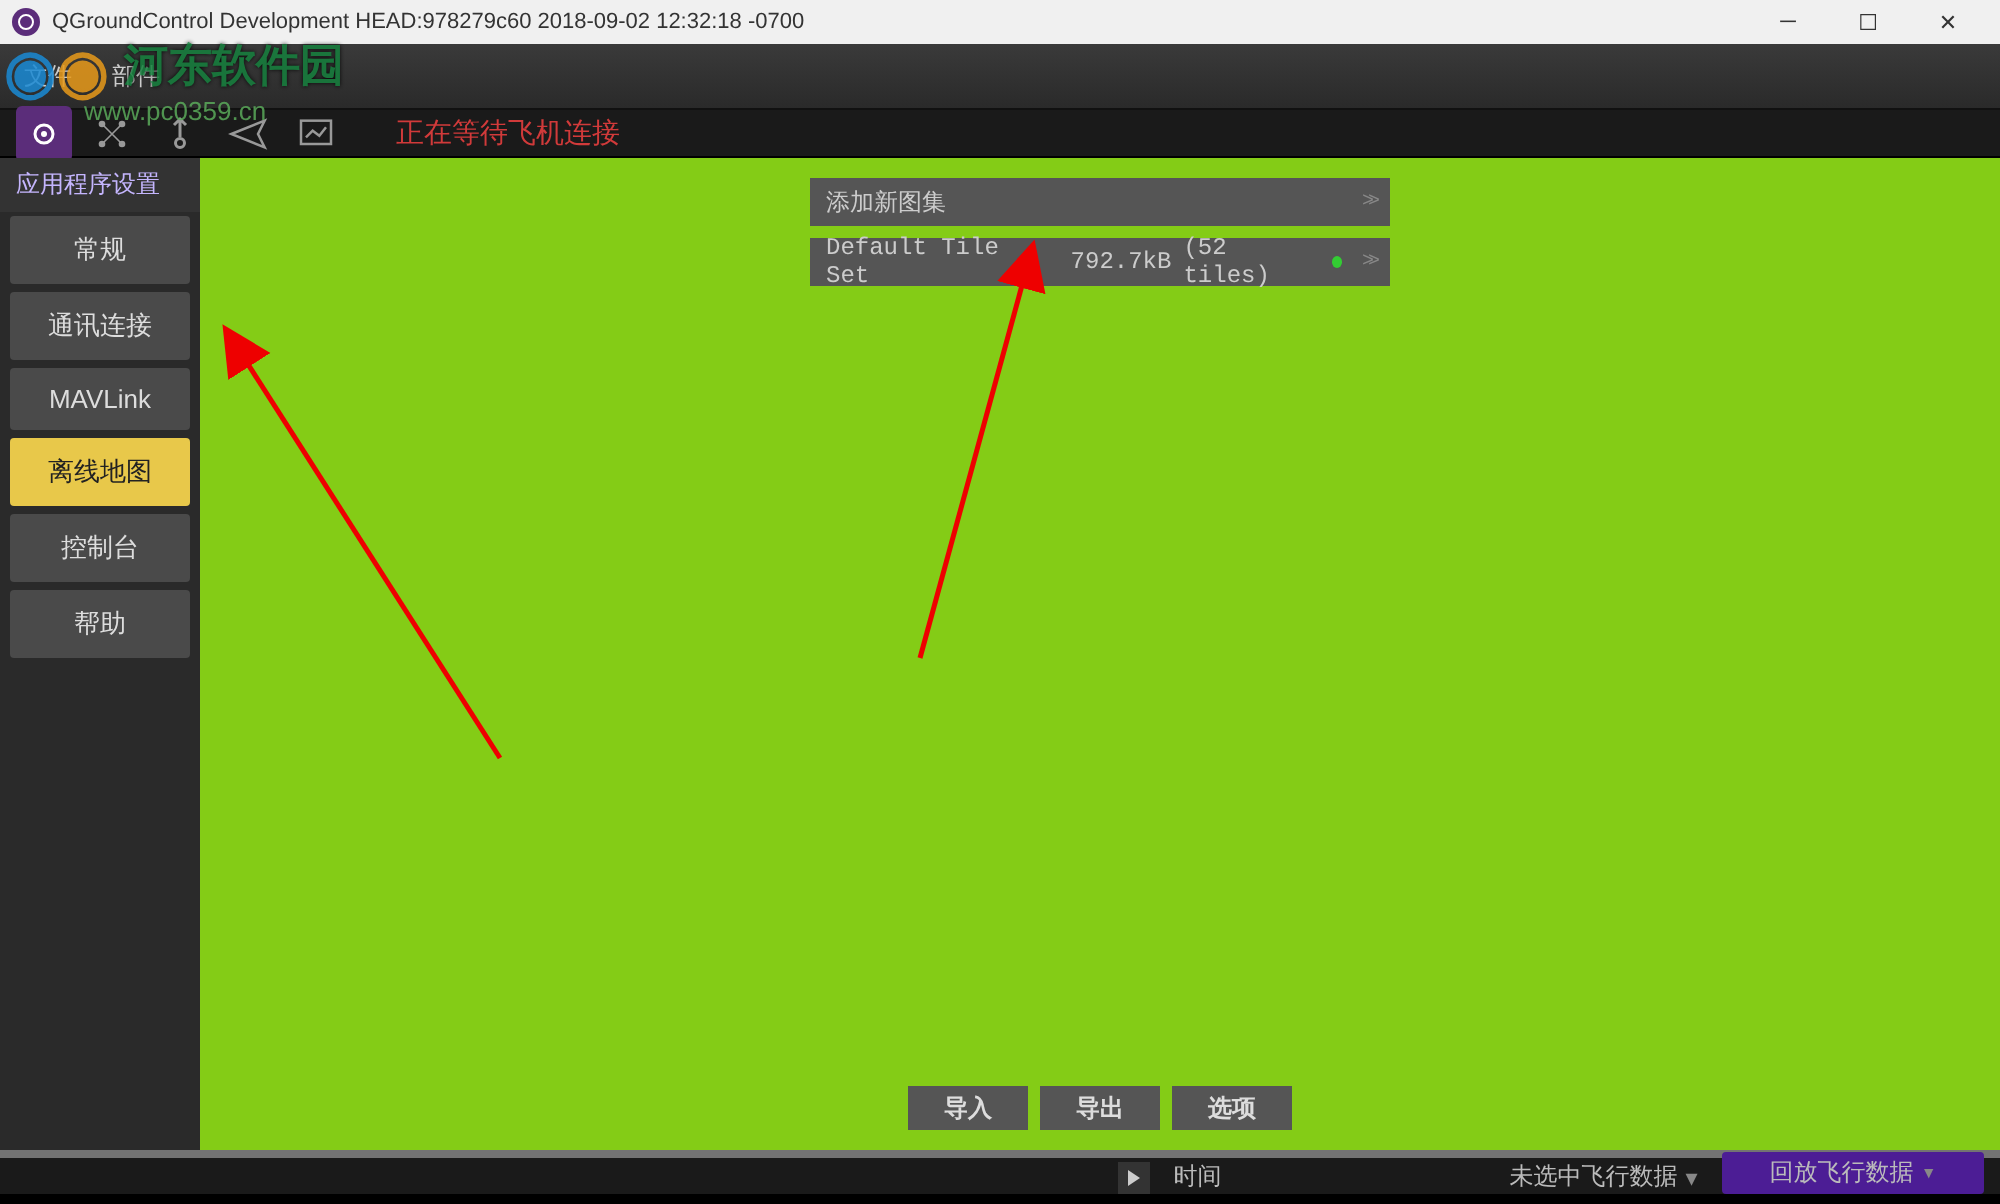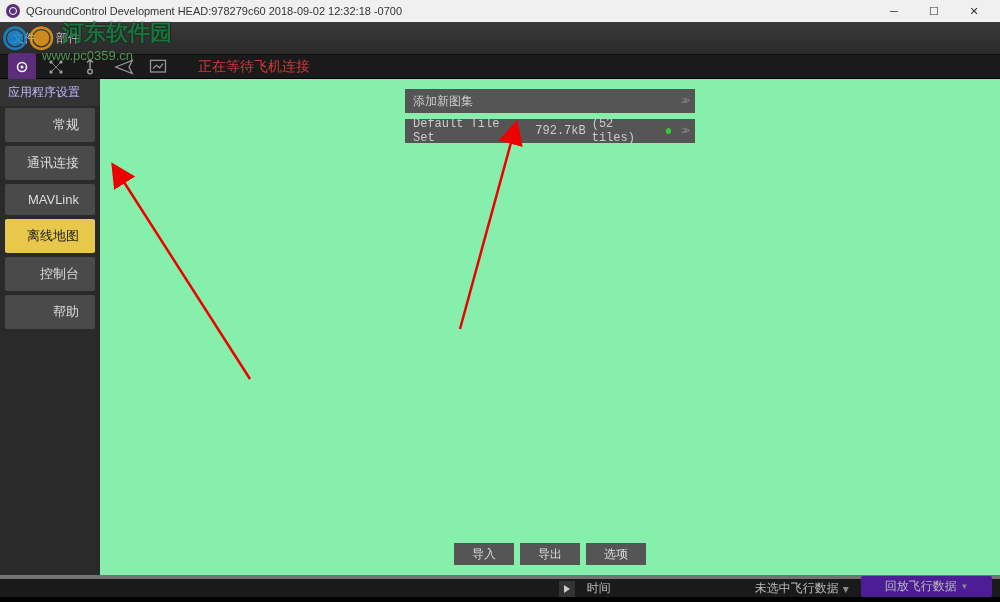--- a/index.html
+++ b/index.html
@@ -17,35 +17,35 @@
     
     .toolbar { height: 24px; background: #1a1a1a; display: flex; align-items: center; padding: 0 8px; gap: 6px; border-bottom: 1px solid #000; }
     .toolbar-btn { width: 28px; height: 28px; display: flex; align-items: center; justify-content: center; color: #999; }
     .toolbar-btn.purple { background: #5b2d7a; border-radius: 3px; }
     .toolbar-status { margin-left: 20px; color: #d13a3a; font-size: 14px; }
     
     .main { display: flex; height: calc(100% - 84px - 22px); background: #222; }
     
     .sidebar { width: 100px; background: #2a2a2a; display: flex; flex-direction: column; }
     .sidebar-title { padding: 5px 8px; font-size: 12px; color: #c4b5fd; background: #333; }
-    .sidebar-item { padding: 8px 16px; text-align: right; font-size: 13px; color: #ddd; background: #4a4a4a; margin: 2px 5px; border-radius: 2px; cursor: pointer; }
+    .sidebar-item { padding: 8px 3px; text-align: center; font-size: 13px; color: #ddd; background: #4a4a4a; margin: 2px 5px; border-radius: 2px; cursor: pointer; }
     .sidebar-item.active { background: #e8c84a; color: #222; }
     
-    .content { flex: 1; background: #86efac; position: relative; padding-top: 10px; }
+    .content { flex: 1; background: #84cc16; position: relative; padding-top: 10px; }
     
     .tile-panel { width: 290px; margin: 0 auto; }
     .tile-row { height: 24px; background: #555; margin-bottom: 6px; display: flex; align-items: center; padding: 0 8px; font-size: 12px; color: #ccc; cursor: pointer; font-family: "Courier New", monospace; }
     .tile-row-title { flex: 1; }
     .tile-row-size { margin-left: 20px; }
     .tile-row-tiles { margin-left: 6px; }
     .dot-green { width: 6px; height: 6px; background: #3c3; border-radius: 50%; margin-left: 10px; }
     .chevron { margin-left: 10px; color: #888; font-size: 10px; letter-spacing: -3px; }
     
     .bottom-buttons { position: absolute; bottom: 10px; left: 50%; transform: translateX(-50%); display: flex; gap: 6px; }
-    .bottom-btn { width: 60px; height: 22px; background: #555; color: #ddd; font-size: 12px; display: flex; align-items: center; justify-content: center; cursor: pointer; }
+    .bottom-btn { width: 60px; height: 22px; background: #555; color: #ddd; font-size: 12px; display: flex; align-items: center; justify-content: center; cursor: pointer; font-weight: bold; }
     
     .footer { height: 22px; background: #1a1a1a; display: flex; align-items: flex-end; justify-content: flex-end; padding: 0 8px; gap: 12px; font-size: 12px; color: #bbb; border-top: 4px solid #737373; }
     .footer-play { width: 16px; height: 16px; display: flex; align-items: center; justify-content: center; background: #333; }
     .footer-play::after { content: ""; border-left: 6px solid #ccc; border-top: 4px solid transparent; border-bottom: 4px solid transparent; }
     .footer-item { display: flex; align-items: center; gap: 4px; }
     .footer-replay { background: #4c1d95; padding: 2px 24px; border-radius: 2px; font-family: Liberation Mono, monospace; }
     .footer-dot { color: #888; }
     
     .arrow-svg { position: absolute; pointer-events: none; }
     

